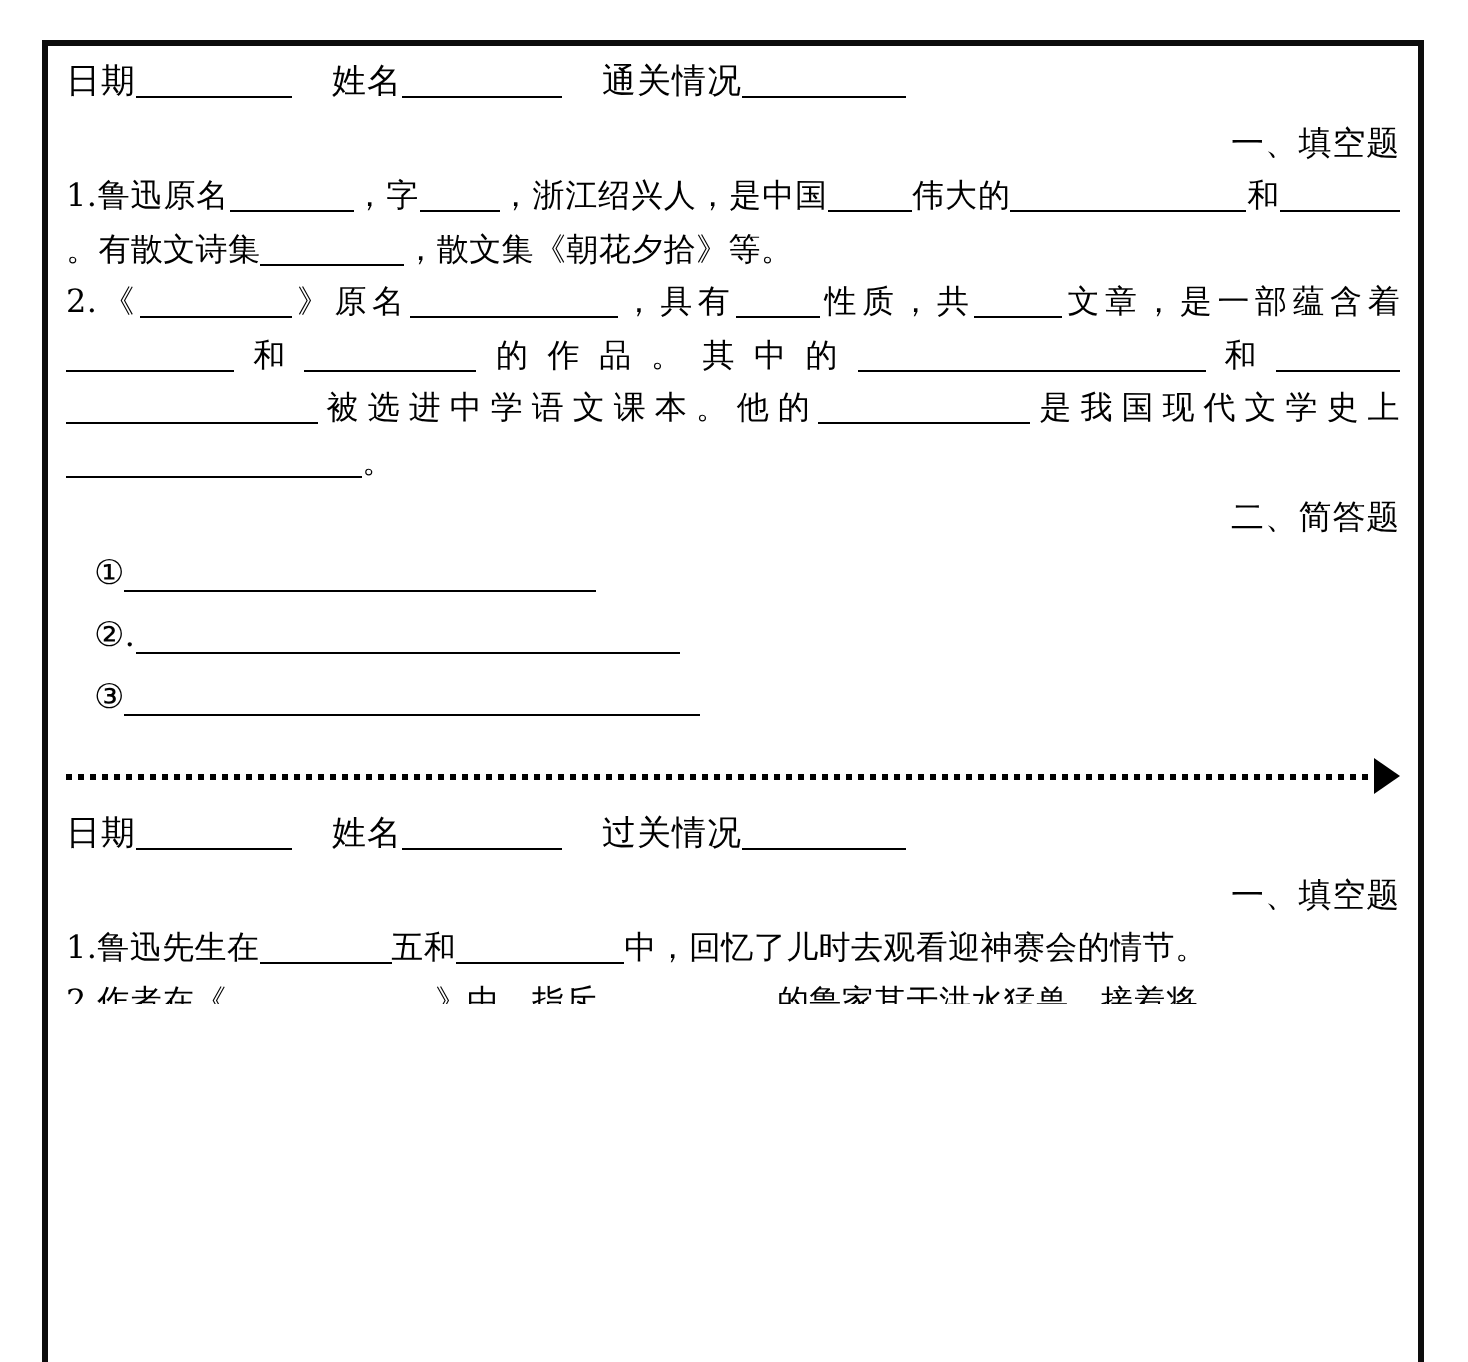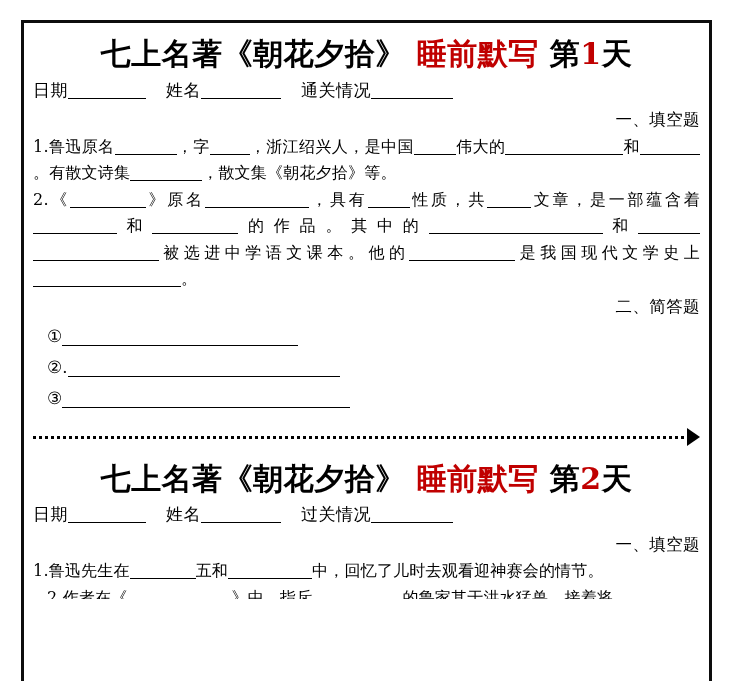--- a/index.html
+++ b/index.html
@@ -74,21 +74,21 @@
 
   
   .q {
     font-size: 16px;
     line-height: 1.66;
     letter-spacing: 0.2px;
     margin: 0;
     text-align: justify;
     word-break: break-all;
   }
-  .q.clip { height: 14px; overflow: hidden; margin-left: 14px; }
+  .q.clip { height: 14px; overflow: hidden; }
 
   
   .ans {
     font-size: 16.5px;
     line-height: 1.82;
     margin: 0;
     padding-left: 14px;
     white-space: nowrap;
   }
   .ans .circ { font-size: 17px; }
@@ -122,23 +122,20 @@
     border-bottom: 9px solid transparent;
     border-left: 13px solid #000;
   }
 </style>
 </head>
 <body>
 
 <div class="page">
   <div class="sheet">
 
-    <div class="title">
-      <span class="blk">七上名著《朝花夕拾》</span><span class="gap"></span><span class="red">睡前默写</span><span class="gap"></span><span class="blk">第</span><span class="red">1</span><span class="blk">天</span>
-    </div>
 
     <div class="metaline">
       <span class="lbl">日期</span><span class="bl" style="width:78px"></span><span class="sp"></span><span class="lbl">姓名</span><span class="bl" style="width:80px"></span><span class="sp"></span><span class="lbl">通关情况</span><span class="bl" style="width:82px"></span>
     </div>
 
     <div class="sec">一、填空题</div>
 
     <div class="q">
       <span>1.鲁迅原名</span><span class="bl" style="width:62px"></span><span>，字</span><span class="bl" style="width:40px"></span><span>，浙江绍兴人，是中国</span><span class="bl" style="width:42px"></span><span>伟大的</span><span class="bl" style="width:118px"></span><span>和</span><span class="bl" style="width:60px"></span><span>。有散文诗集</span><span class="bl" style="width:72px"></span><span>，散文集《朝花夕拾》等。</span>
     </div>
@@ -158,23 +155,20 @@
     </div>
     <div class="ans">
       <span class="circ">③</span><span></span><span class="rule" style="width:288px"></span>
     </div>
 
     <div class="cut">
       <div class="dots"></div>
       <div class="arrow"></div>
     </div>
 
-    <div class="title">
-      <span class="blk">七上名著《朝花夕拾》</span><span class="gap"></span><span class="red">睡前默写</span><span class="gap"></span><span class="blk">第</span><span class="red">2</span><span class="blk">天</span>
-    </div>
 
     <div class="metaline">
       <span class="lbl">日期</span><span class="bl" style="width:78px"></span><span class="sp"></span><span class="lbl">姓名</span><span class="bl" style="width:80px"></span><span class="sp"></span><span class="lbl">过关情况</span><span class="bl" style="width:82px"></span>
     </div>
 
     <div class="sec">一、填空题</div>
 
     <div class="q">
       <span>1.鲁迅先生在</span><span class="bl" style="width:66px"></span><span>五和</span><span class="bl" style="width:84px"></span><span>中，回忆了儿时去观看迎神赛会的情节。</span>
     </div>

